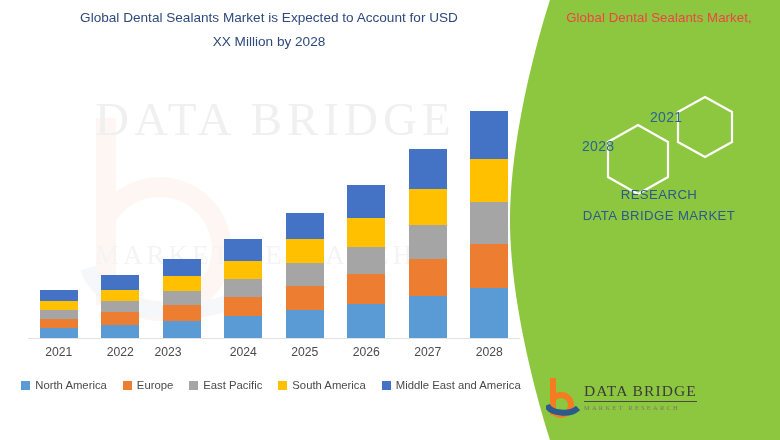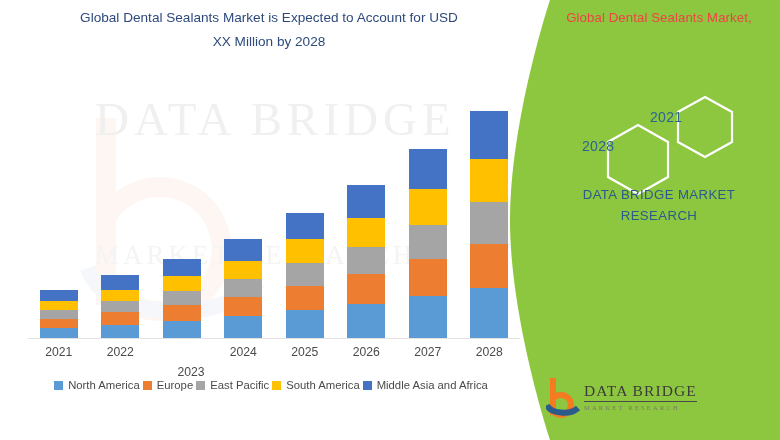--- a/index.html
+++ b/index.html
@@ -96,21 +96,21 @@
   .xlabels{
     position:absolute;left:28px;top:345px;width:492px;height:22px;z-index:4;
   }
   .xlab{
     position:absolute;width:60px;text-align:center;
     font-size:12.2px;color:#4a4a4a;top:0;
   }
 
   .legend{
     position:absolute;left:28px;top:376px;width:486px;height:18px;z-index:5;
-    display:flex;align-items:center;justify-content:center;gap:3px;
+    display:flex;align-items:center;justify-content:center;gap:16px;
   }
   .lg{display:flex;align-items:center;gap:5px;}
   .lg-sw{width:9px;height:9px;display:block;}
   .lg-tx{font-size:11.3px;color:#4a4a4a;white-space:nowrap;}
 </style>
 </head>
 <body>
 
 <div id="root">
 
@@ -137,22 +137,22 @@
   <div class="hexwrap">
     <svg width="260" height="110" viewBox="0 0 260 110">
       <polygon points="185,12 212,27 212,57 185,72 158,57 158,27" fill="none" stroke="#ffffff" stroke-width="2.2"></polygon>
       <polygon points="118,40 148,57 148,92 118,109 88,92 88,57" fill="none" stroke="#ffffff" stroke-width="2.2"></polygon>
     </svg>
     <span class="hex-label l2028">2028</span>
     <span class="hex-label l2021">2021</span>
   </div>
 
   <div class="panel-brand">
+    <div>RESEARCH</div>
     <div>DATA BRIDGE MARKET</div>
-    <div>RESEARCH</div>
   </div>
 
   <div class="logo">
     <svg class="logo-mark" viewBox="0 0 34 40">
       <path d="M7 3 L7 34" stroke="#F47B20" stroke-width="6" fill="none" stroke-linecap="square"></path>
       <path d="M7 21 a10 10 0 1 1 0 12" stroke="#F47B20" stroke-width="6" fill="none"></path>
       <path d="M1 27 a17 10 0 0 0 31 3" stroke="#2B5B8C" stroke-width="6" fill="none"></path>
     </svg>
     <div class="logo-text">
       <div class="logo-name">DATA BRIDGE</div>
@@ -220,21 +220,21 @@
         <div class="seg" title="Middle East and Africa 2028: 47" style="height: 48.276px; background: rgb(68, 114, 196);"></div>
         <div class="seg" title="South America 2028: 42" style="height: 43.1403px; background: rgb(255, 192, 0);"></div>
         <div class="seg" title="Asia Pacific 2028: 40" style="height: 41.086px; background: rgb(165, 165, 165);"></div>
         <div class="seg" title="Europe 2028: 43" style="height: 44.1674px; background: rgb(237, 125, 49);"></div>
         <div class="seg" title="North America 2028: 49" style="height: 50.3303px; background: rgb(91, 155, 213);"></div>
       </div>
     </div>
   <div class="xlabels" id="xlabels">
       <div class="xlab" style="left: 0.75px;">2021</div>
       <div class="xlab" style="left: 62.25px;">2022</div>
-      <div class="xlab" style="left: 133px; margin-top: 20px;">2023</div>
+      <div class="xlab" style="left: 110px;">2023</div>
       <div class="xlab" style="left: 185.25px;">2024</div>
       <div class="xlab" style="left: 246.75px;">2025</div>
       <div class="xlab" style="left: 308.25px;">2026</div>
       <div class="xlab" style="left: 369.75px;">2027</div>
       <div class="xlab" style="left: 431.25px;">2028</div>
     </div>
   <div class="legend" id="legend">
       <div class="lg">
         <span class="lg-sw" style="background: rgb(91, 155, 213);"></span>
         <span class="lg-tx">North America</span>
@@ -246,17 +246,17 @@
       <div class="lg">
         <span class="lg-sw" style="background: rgb(165, 165, 165);"></span>
         <span class="lg-tx">East Pacific</span>
       </div>
       <div class="lg">
         <span class="lg-sw" style="background: rgb(255, 192, 0);"></span>
         <span class="lg-tx">South America</span>
       </div>
       <div class="lg">
         <span class="lg-sw" style="background: rgb(68, 114, 196);"></span>
-        <span class="lg-tx">Middle Asia and Africa</span>
+        <span class="lg-tx">Middle East and America</span>
       </div>
     </div>
 
 </div>
 
 </body></html>

